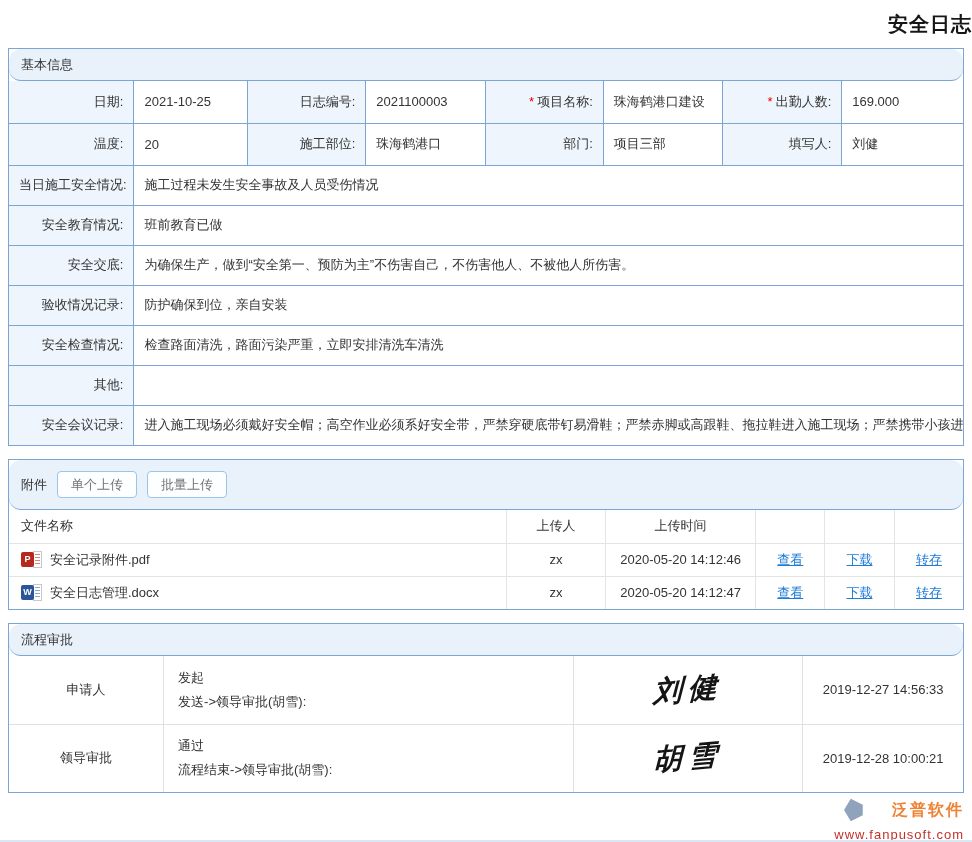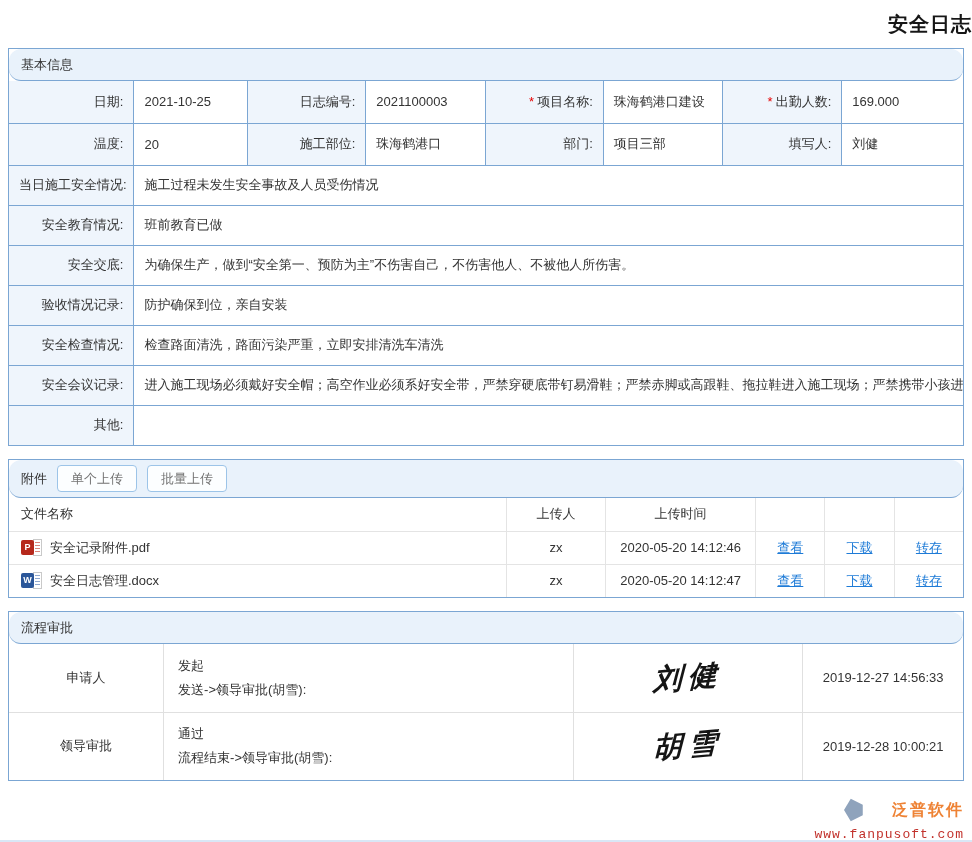--- a/index.html
+++ b/index.html
@@ -42,21 +42,21 @@
   .binfo-table tr:first-child > td { border-top: none; }
   .binfo-table .field-row td { height: 42px; }
   .binfo-table .long-row td { height: 40px; }
   .binfo-table td.lbl {
     background: #EFF5FC; text-align: right; color: #333;
   }
   .binfo-table td.val { background: #fff; text-align: left; }
   .req { color: #E60000; margin-right: 3px; }
 
   
-  .att-bar { height: 38px; line-height: 38px; display: flex; align-items: center; gap: 10px; }
+  .att-bar { height: 50px; line-height: 38px; display: flex; align-items: center; gap: 10px; }
   .upload-btn {
     display: inline-block; height: 27px; line-height: 25px;
     padding: 0 13px; background: #FCFEFF;
     border: 1px solid #9CC4E8; border-radius: 4px;
     color: #737373; font-size: 13px; cursor: pointer;
     font-family: "Liberation Sans", "DejaVu Sans", sans-serif;
   }
   .att-table td {
     border-left: 1px solid #E4E4E4;
     border-top: 1px solid #E4E4E4;
@@ -114,21 +114,21 @@
   
   .brand-box {
     position: absolute; right: 8px; bottom: 1px;
     text-align: right; line-height: 1; background: transparent;
   }
   .brand-row { display: flex; align-items: center; justify-content: flex-end; gap: 3px; }
   .brand-name {
     font-size: 16px; font-weight: bold; color: #EE8234; letter-spacing: 2px; margin-left: 24px;
   }
   .brand-site {
-    font-family: Liberation Mono, monospace;
+    font-family: Liberation Sans, sans-serif;
     font-size: 13px; color: #C2312B; margin-top: 3px; letter-spacing: 1px;
   }
   .bottom-strip {
     position: absolute; left: 0; bottom: 0; width: 100%; height: 2px;
     background: #D9E7F6;
   }
 </style>
 </head>
 <body>
 
@@ -182,26 +182,26 @@
     </tr>
     <tr class="long-row">
       <td class="lbl">验收情况记录:</td>
       <td class="val" colspan="7">防护确保到位，亲自安装</td>
     </tr>
     <tr class="long-row">
       <td class="lbl">安全检查情况:</td>
       <td class="val" colspan="7">检查路面清洗，路面污染严重，立即安排清洗车清洗</td>
     </tr>
     <tr class="long-row">
+      <td class="lbl">其他:</td>
+      <td class="val" colspan="7"></td>
+    </tr>
+    <tr class="long-row">
       <td class="lbl">安全会议记录:</td>
       <td class="val" colspan="7">进入施工现场必须戴好安全帽；高空作业必须系好安全带，严禁穿硬底带钉易滑鞋；严禁赤脚或高跟鞋、拖拉鞋进入施工现场；严禁携带小孩进</td>
-    </tr>
-    <tr class="long-row">
-      <td class="lbl">其他:</td>
-      <td class="val" colspan="7"></td>
     </tr>
   </tbody>
     </table>
 </div>
 
 <div class="panel">
   <div class="panel-title att-bar">
     <span>附件</span>
     <button class="upload-btn">单个上传</button>
     <button class="upload-btn">批量上传</button>

